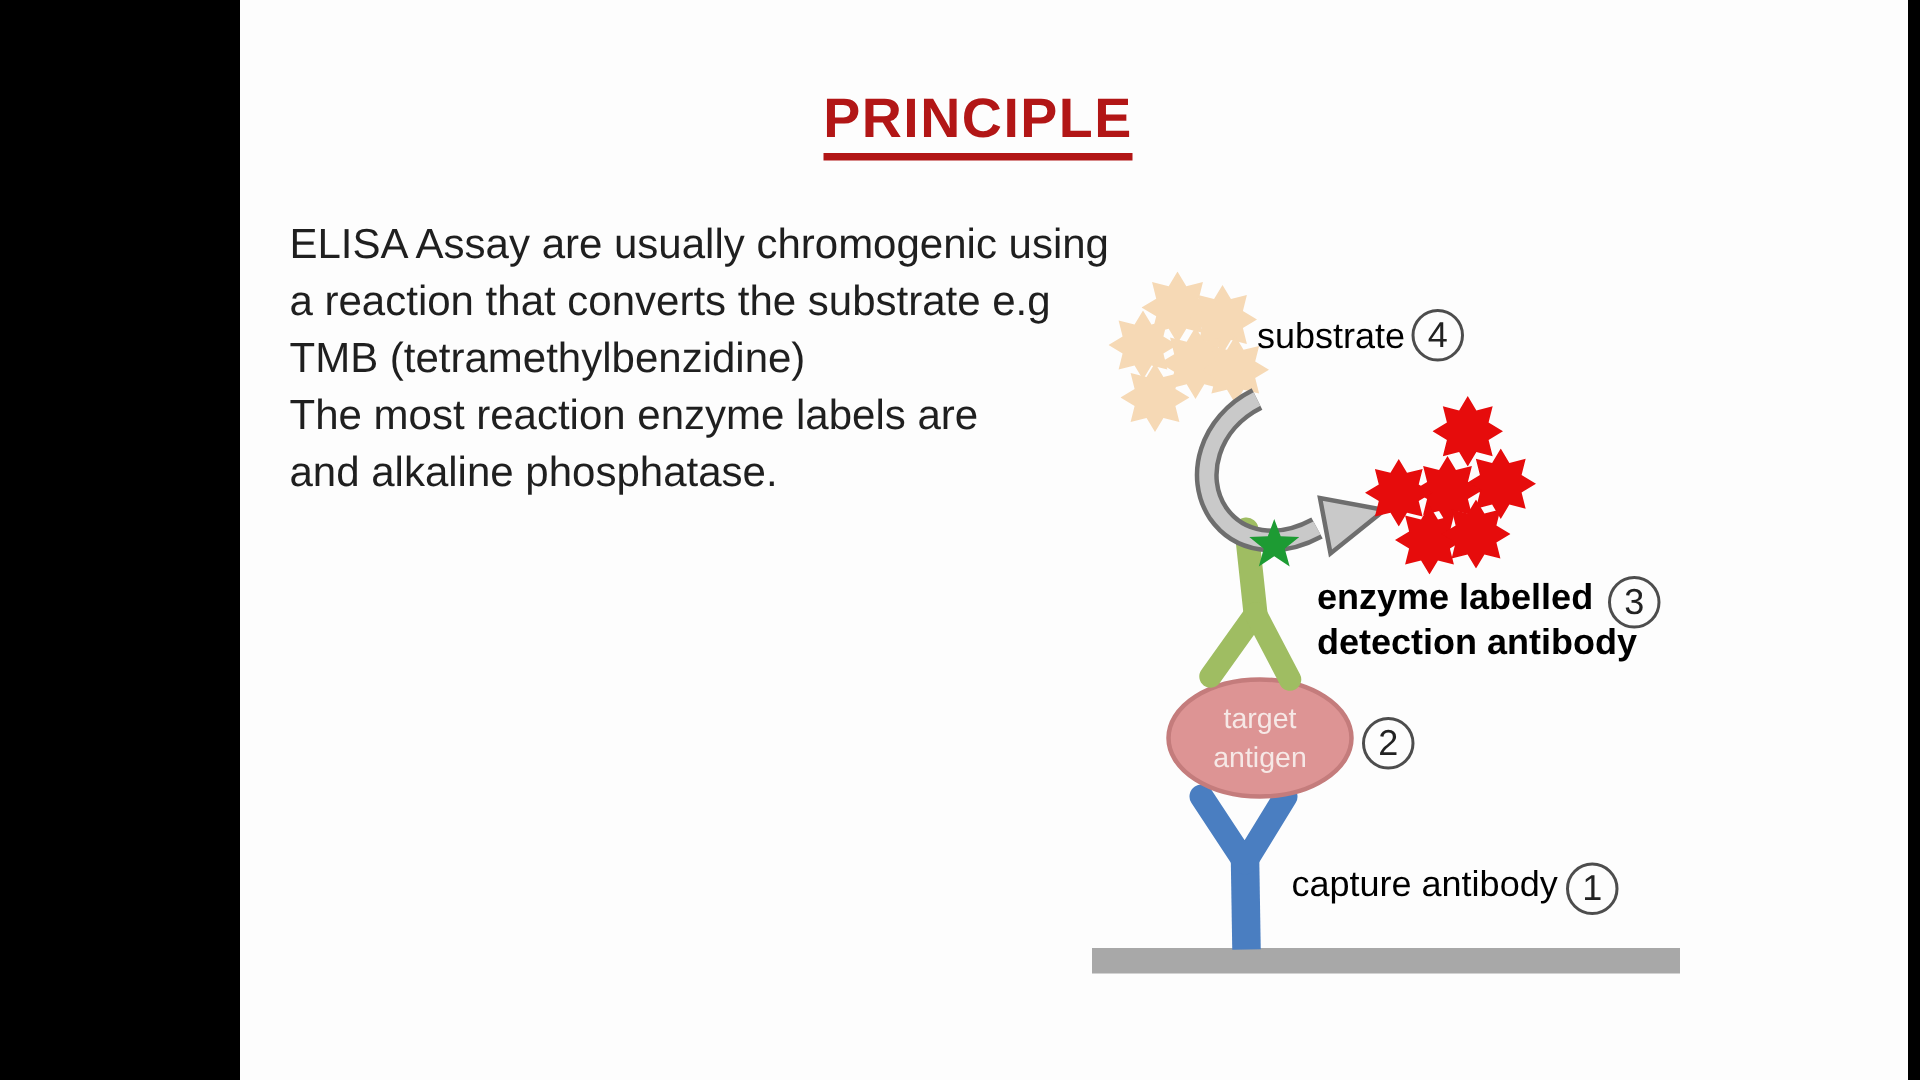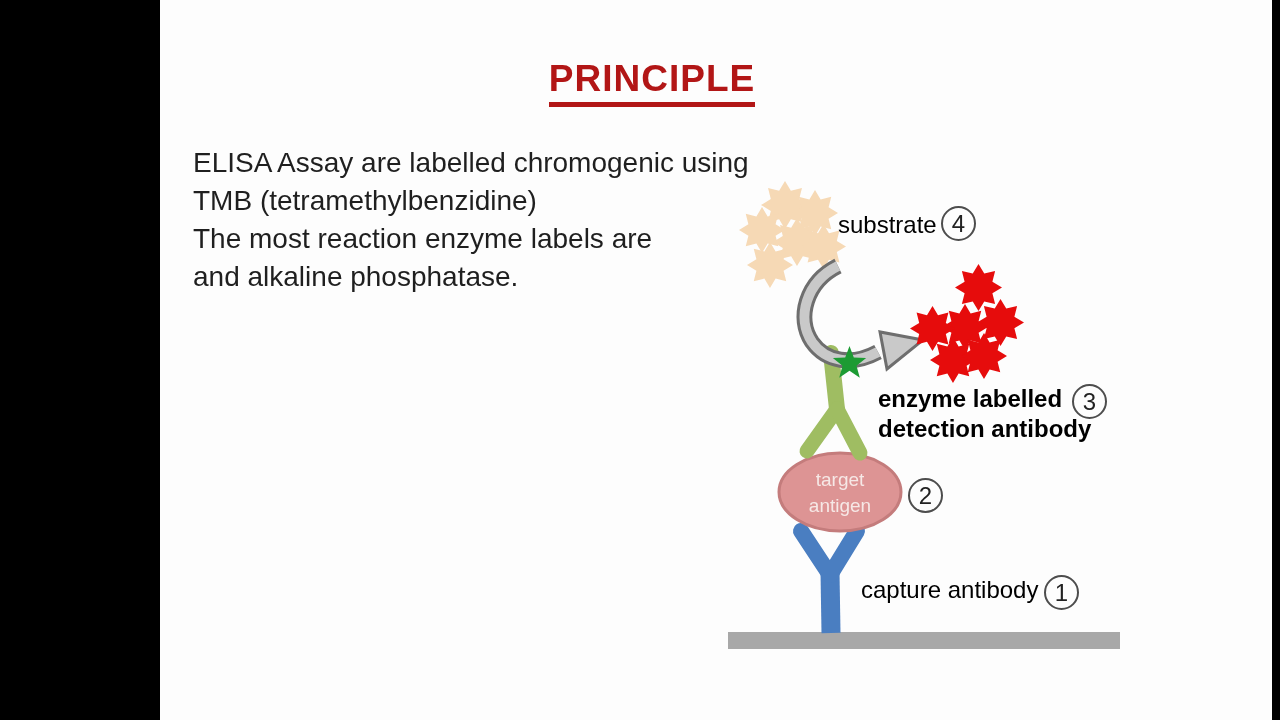--- a/index.html
+++ b/index.html
@@ -80,21 +80,22 @@
 </head>
 <body>
 
 <div class="slide">
 
   <div class="title-wrap">
     <h1 class="title">PRINCIPLE</h1>
   </div>
 
   <div class="body-text">
-    <div>ELISA Assay are labelled chromogenic using</div>
+    <div>ELISA Assay are usually chromogenic using</div>
+    <div>a reaction that converts the substrate e.g</div>
     <div>TMB (tetramethylbenzidine)</div>
     <div>The most reaction enzyme labels are</div>
     <div>and alkaline phosphatase.</div>
   </div>
 
   <svg class="diagram-svg" viewBox="0 0 960 720">
     <defs>
       <symbol id="star8" viewBox="0 0 100 100">
         <polygon points="50,0 62.25,20.44 85.36,14.64 79.56,37.75 100,50 79.56,62.25 85.36,85.36 62.25,79.56 50,100 37.75,79.56 14.64,85.36 20.44,62.25 0,50 20.44,37.75 14.64,14.64 37.75,20.44"></polygon>
       </symbol>

